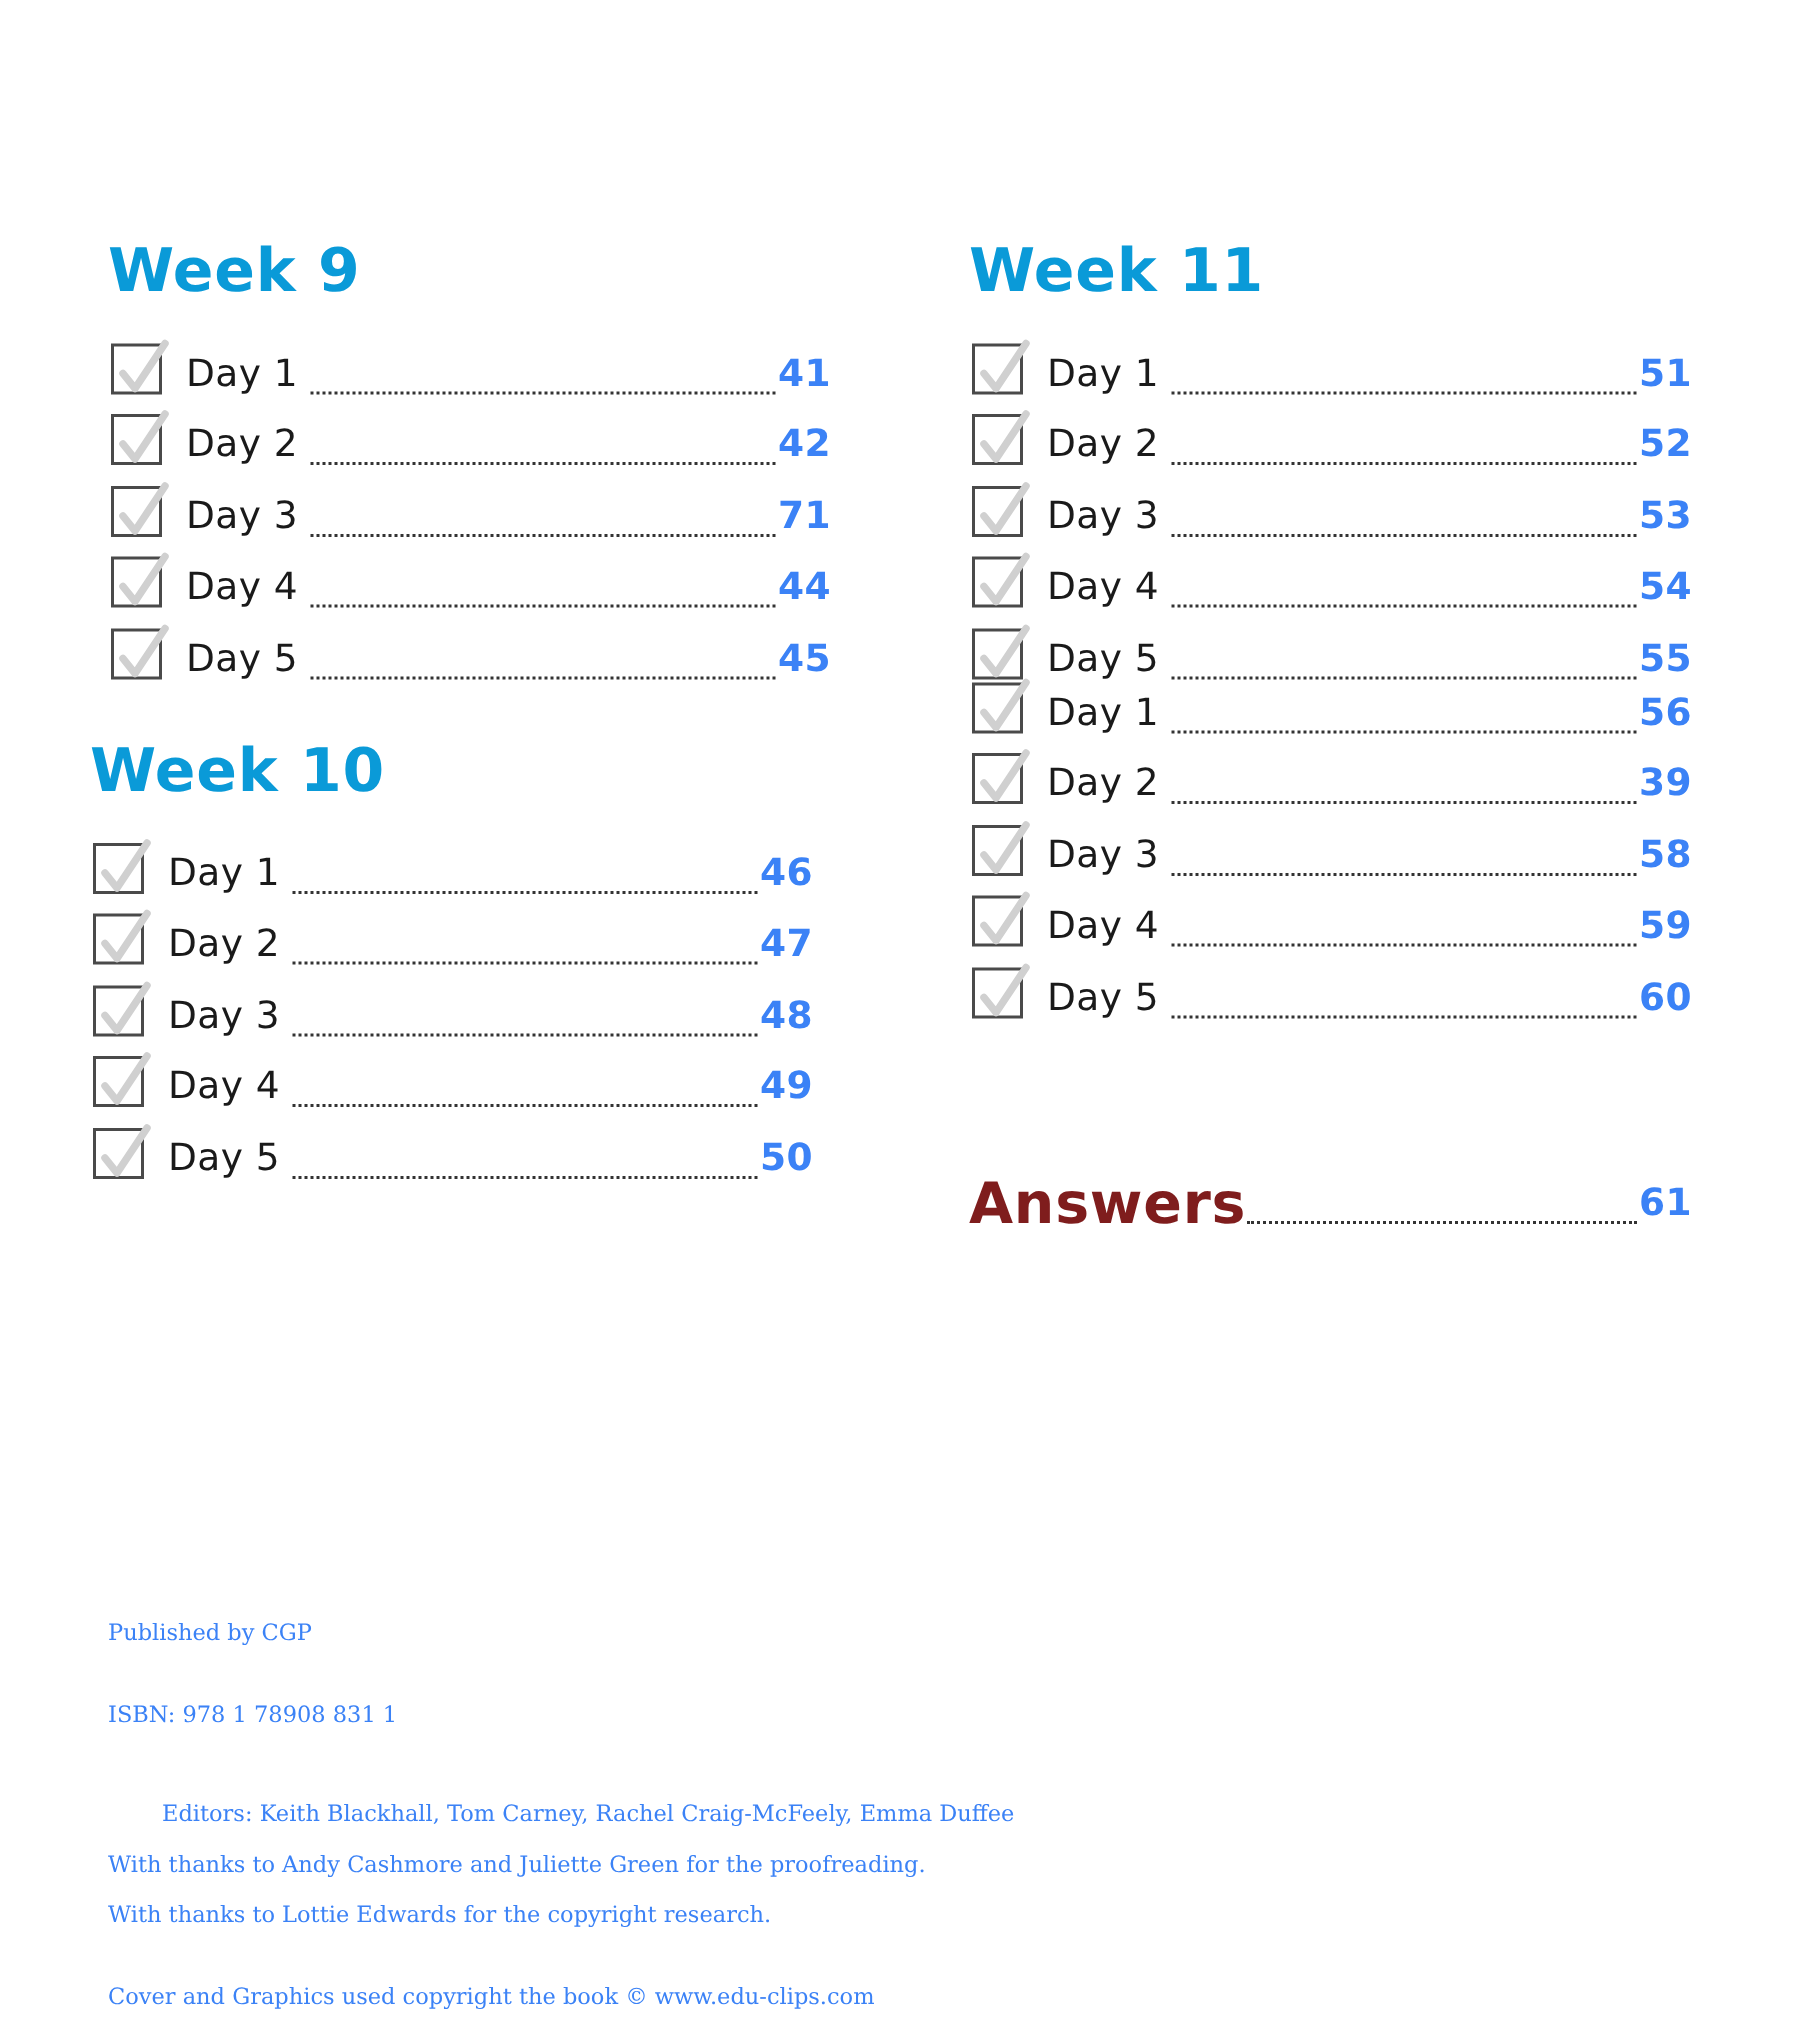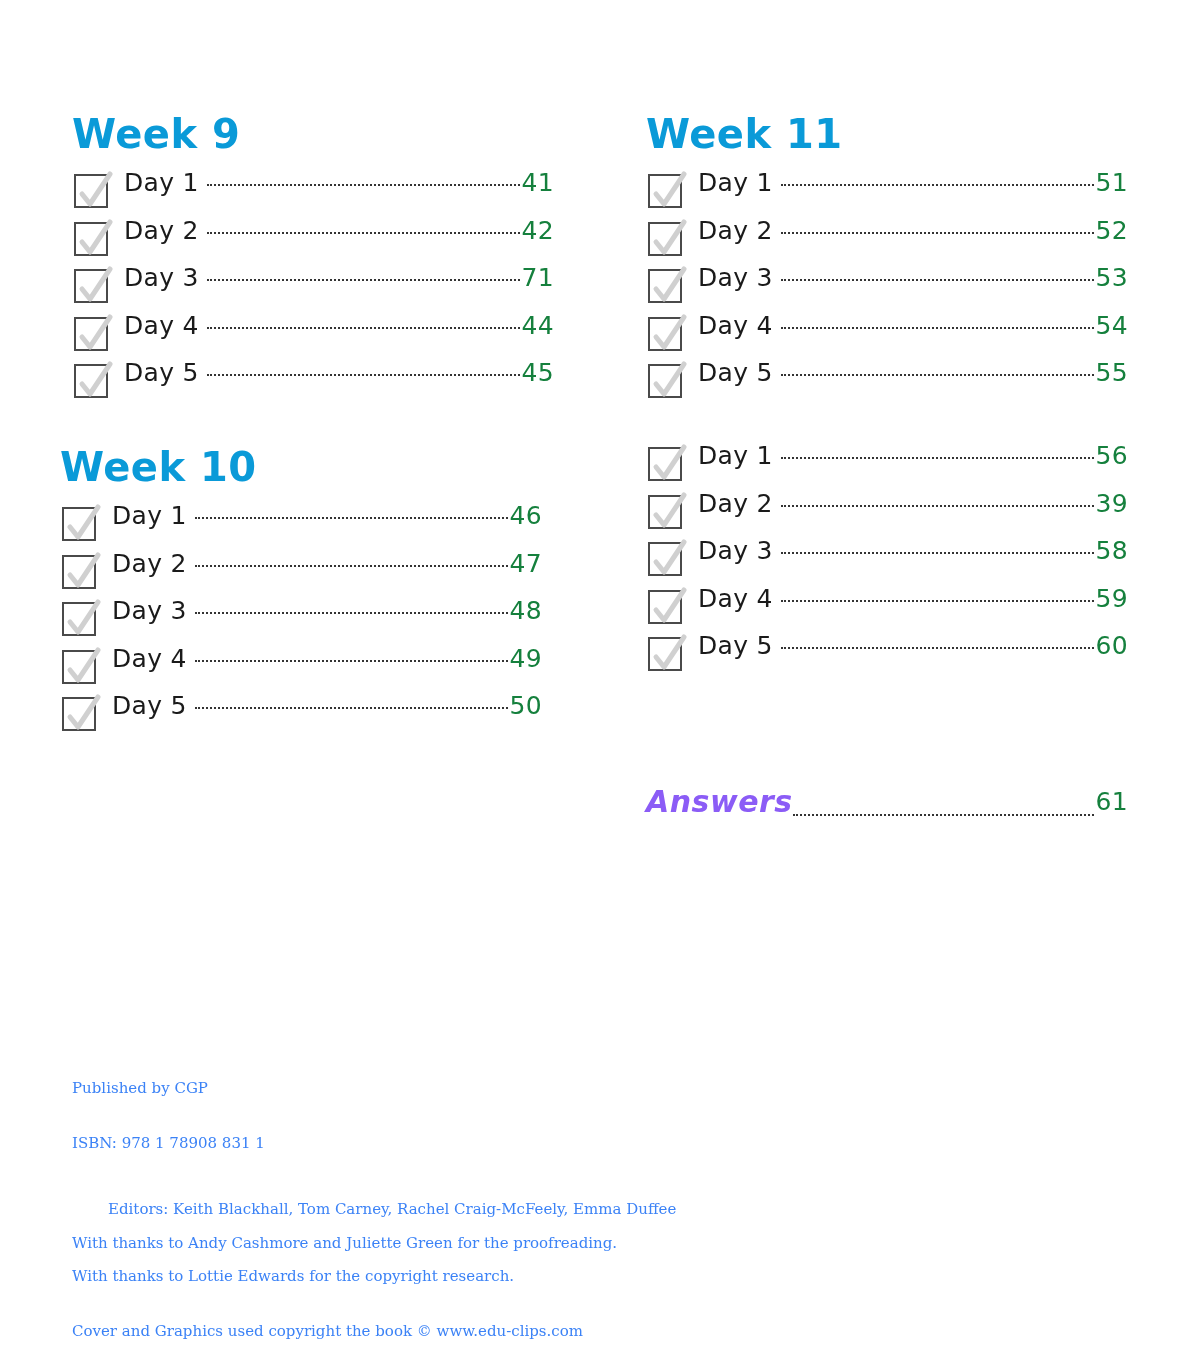--- a/index.html
+++ b/index.html
@@ -9,24 +9,25 @@
   .week { position: absolute; width: 482px; }
   .week-title {
     font-family: "DejaVu Sans", sans-serif;
     font-weight: bold;
     font-size: 40px;
     color: #0a9ad8;
     letter-spacing: 0.5px;
     height: 52px;
     line-height: 52px;
     margin-bottom: 8px;
+    margin-top: 47px;
   }
   .day-row {
     display: flex;
-    align-items: flex-start;
+    align-items: flex-end;
     height: 47.5px;
   }
   .checkbox {
     position: relative;
     width: 34px;
     height: 34px;
     border: 2px solid #4a4a4a;
     margin-left: 2px;
     margin-right: 16px;
     flex: 0 0 auto;
@@ -42,40 +43,40 @@
   }
   .leader {
     flex: 1 1 auto;
     border-bottom: 2.5px dotted #333;
     height: 1px;
     margin-top: 16px;
     margin-right: 2px;
   }
   .page-num {
     font-size: 25px;
-    color: #15803d;
+    color: #3b82f6;
     text-align: right;
     letter-spacing: 0.3px;
+    font-weight: bold;
   }
 
   .answers {
     position: absolute;
     left: 646px;
     top: 778px;
     width: 482px;
     display: flex;
     align-items: flex-end;
   }
   .answers-title {
     font-weight: bold;
-    font-size: 30px;
-    color: #8b5cf6;
+    font-size: 38px;
+    color: #7f1d1d;
     line-height: 48px;
     letter-spacing: 0.5px;
-    font-style: italic;
   }
   .answers .leader { margin-bottom: 10px; margin-top: 0; border-bottom: 2px dotted #333; }
   .answers .page-num { line-height: 48px; }
 
   .imprint {
     position: absolute;
     left: 72px;
     font-family: "DejaVu Serif", serif;
     font-size: 15px;
     color: #3b82f6;

